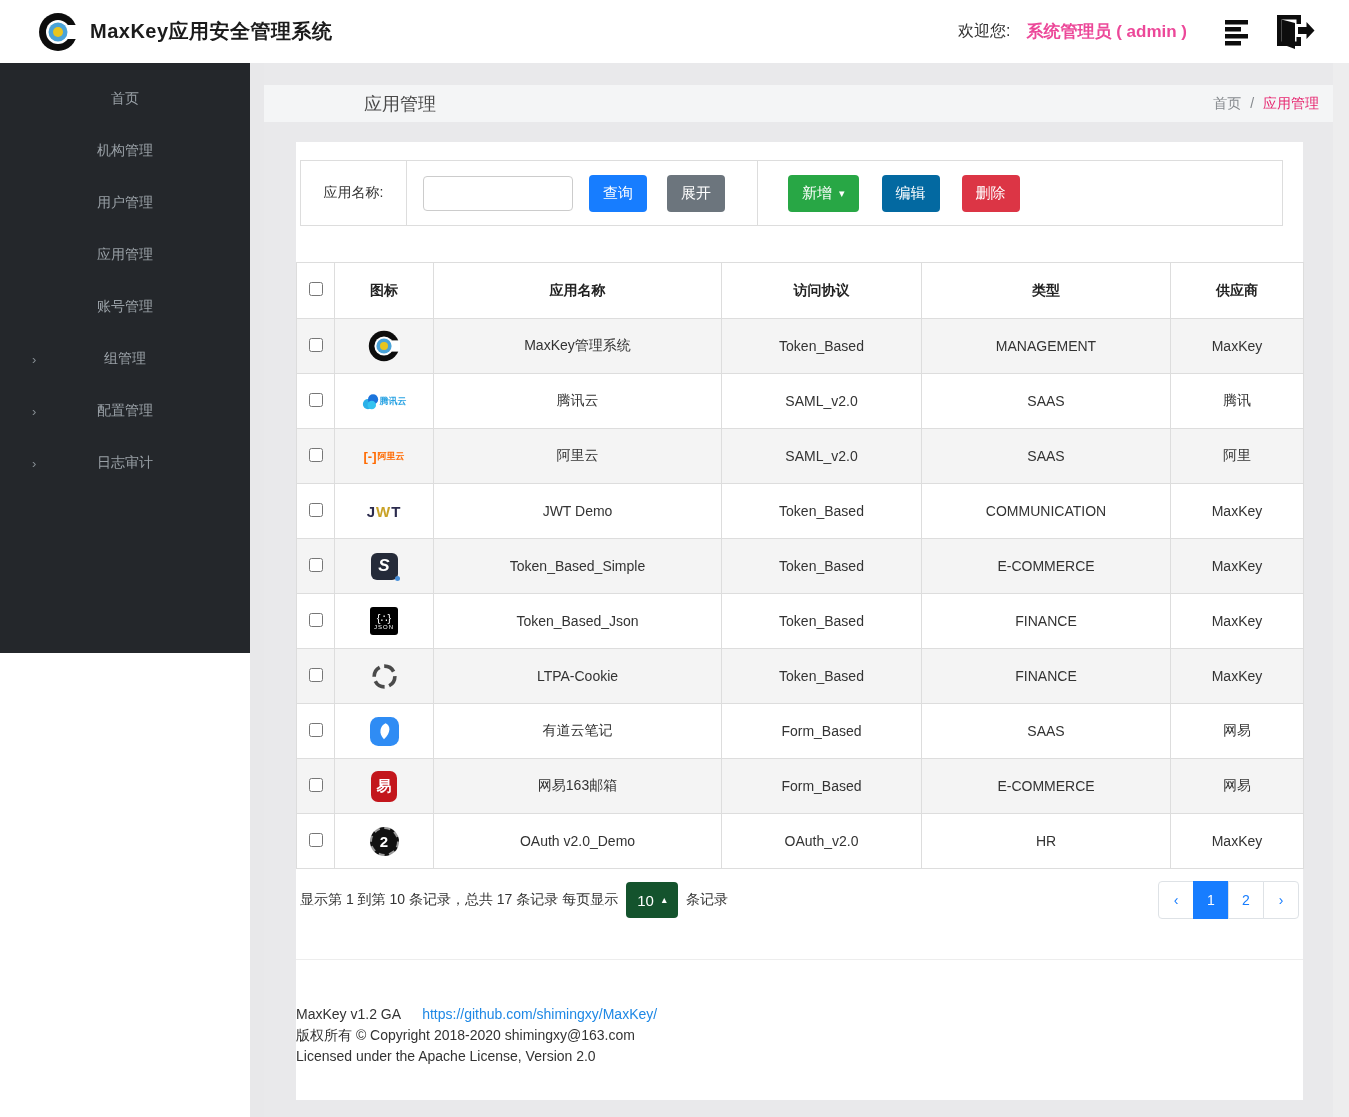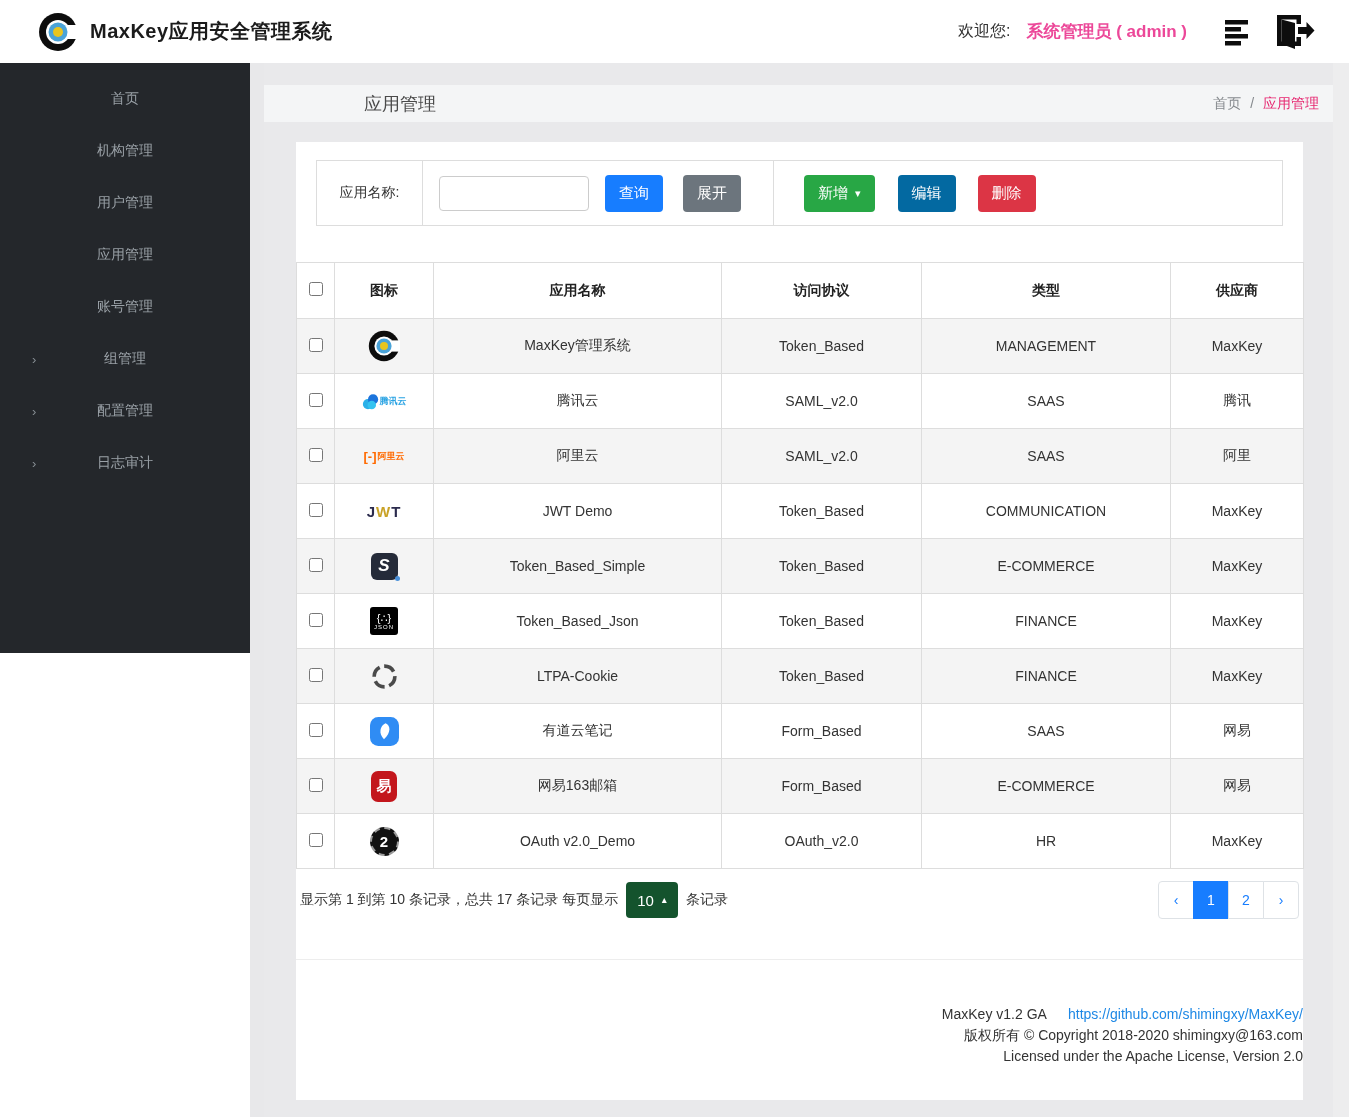--- a/index.html
+++ b/index.html
@@ -30,21 +30,21 @@
   .breadcrumb-bar { height:37px; background:#f4f5f6; display:flex; align-items:center; justify-content:space-between; padding:0 14px 0 100px; }
   .page-title { font-size:18px; color:#4a4a4a; }
   .breadcrumb { font-size:14px; }
   .bc-home { color:#85898d; cursor:pointer; }
   .bc-sep { color:#85898d; margin:0 5px; }
   .bc-current { color:#e6256f; }
 
   .card { margin:20px 30px 0 32px; width:1007px; height:958px; background:#fff; padding:18px 0 0 0; display:flex; flex-direction:column; }
 
   
-  .search-panel { margin:0 20px 36px 20px; border:1px solid #ddd; height:66px; display:flex; align-items:center; }
+  .search-panel { margin:0 20px 36px 4px; border:1px solid #ddd; height:66px; display:flex; align-items:center; }
   .search-label-cell { width:106px; height:100%; display:flex; align-items:center; justify-content:center; border-right:1px solid #ddd; font-size:14px; color:#333; }
   .search-input { margin-left:16px; width:150px; height:35px; border:1px solid #ccc; border-radius:4px; padding:0 8px; font-size:14px; color:#333; outline:none; }
   .btn { border:none; border-radius:4px; color:#fff; font-size:15px; height:37px; padding:0 14px; cursor:pointer; display:inline-flex; align-items:center; justify-content:center; gap:7px; font-family:inherit; }
   .btn-query { background:#177dff; margin-left:16px; }
   .btn-expand { background:#6c757d; margin-left:20px; }
   .toolbar-sep { height:100%; border-left:1px solid #ddd; margin-left:32px; }
   .btn-add { background:#28a745; margin-left:30px; }
   .btn-add .caret { font-size:11px; line-height:1; }
   .btn-edit { background:#0369a1; margin-left:23px;font-family:Liberation Mono, monospace; }
   .btn-del { background:#dc3545; margin-left:22px; }
@@ -76,21 +76,21 @@
   .page-info { font-size:14px; color:#333; display:inline-flex; align-items:center; gap:8px; }
   .page-size-btn { background:#14532d; border:none; border-radius:4px; color:#fff; font-size:15px; height:36px; padding:0 11px; display:inline-flex; align-items:center; gap:8px; cursor:pointer; font-family:inherit; }
   .page-size-btn .caret-up { font-size:10px; line-height:1; }
   .pager { display:flex; list-style:none; }
   .pager li { min-width:36px; height:38px; display:flex; align-items:center; justify-content:center; border:1px solid #dee2e6; background:#fff; color:#177dff; font-size:14px; cursor:pointer; margin-left:-1px; }
   .pager li:first-child { border-radius:4px 0 0 4px; margin-left:0; }
   .pager li:last-child { border-radius:0 4px 4px 0; }
   .pager li.active { background:#177dff; border-color:#177dff; color:#fff; }
 
   
-  .footer-block { margin:40px 0 0 0; border-top:1px solid #ededed; padding-top:44px; text-align:right; font-size:14px; color:#333; }
+  .footer-block { margin:40px 0 0 0; border-top:1px solid #ededed; padding-top:44px; text-align:left; font-size:14px; color:#333; }
   .footer-line { line-height:21px; }
   .footer-link { color:#1e88e5; text-decoration:none; margin-left:18px; cursor:pointer; }
   .ver { margin-right:0; }
 </style>
 </head>
 <body>
 
 <div class="page">
 
   <div class="header">

